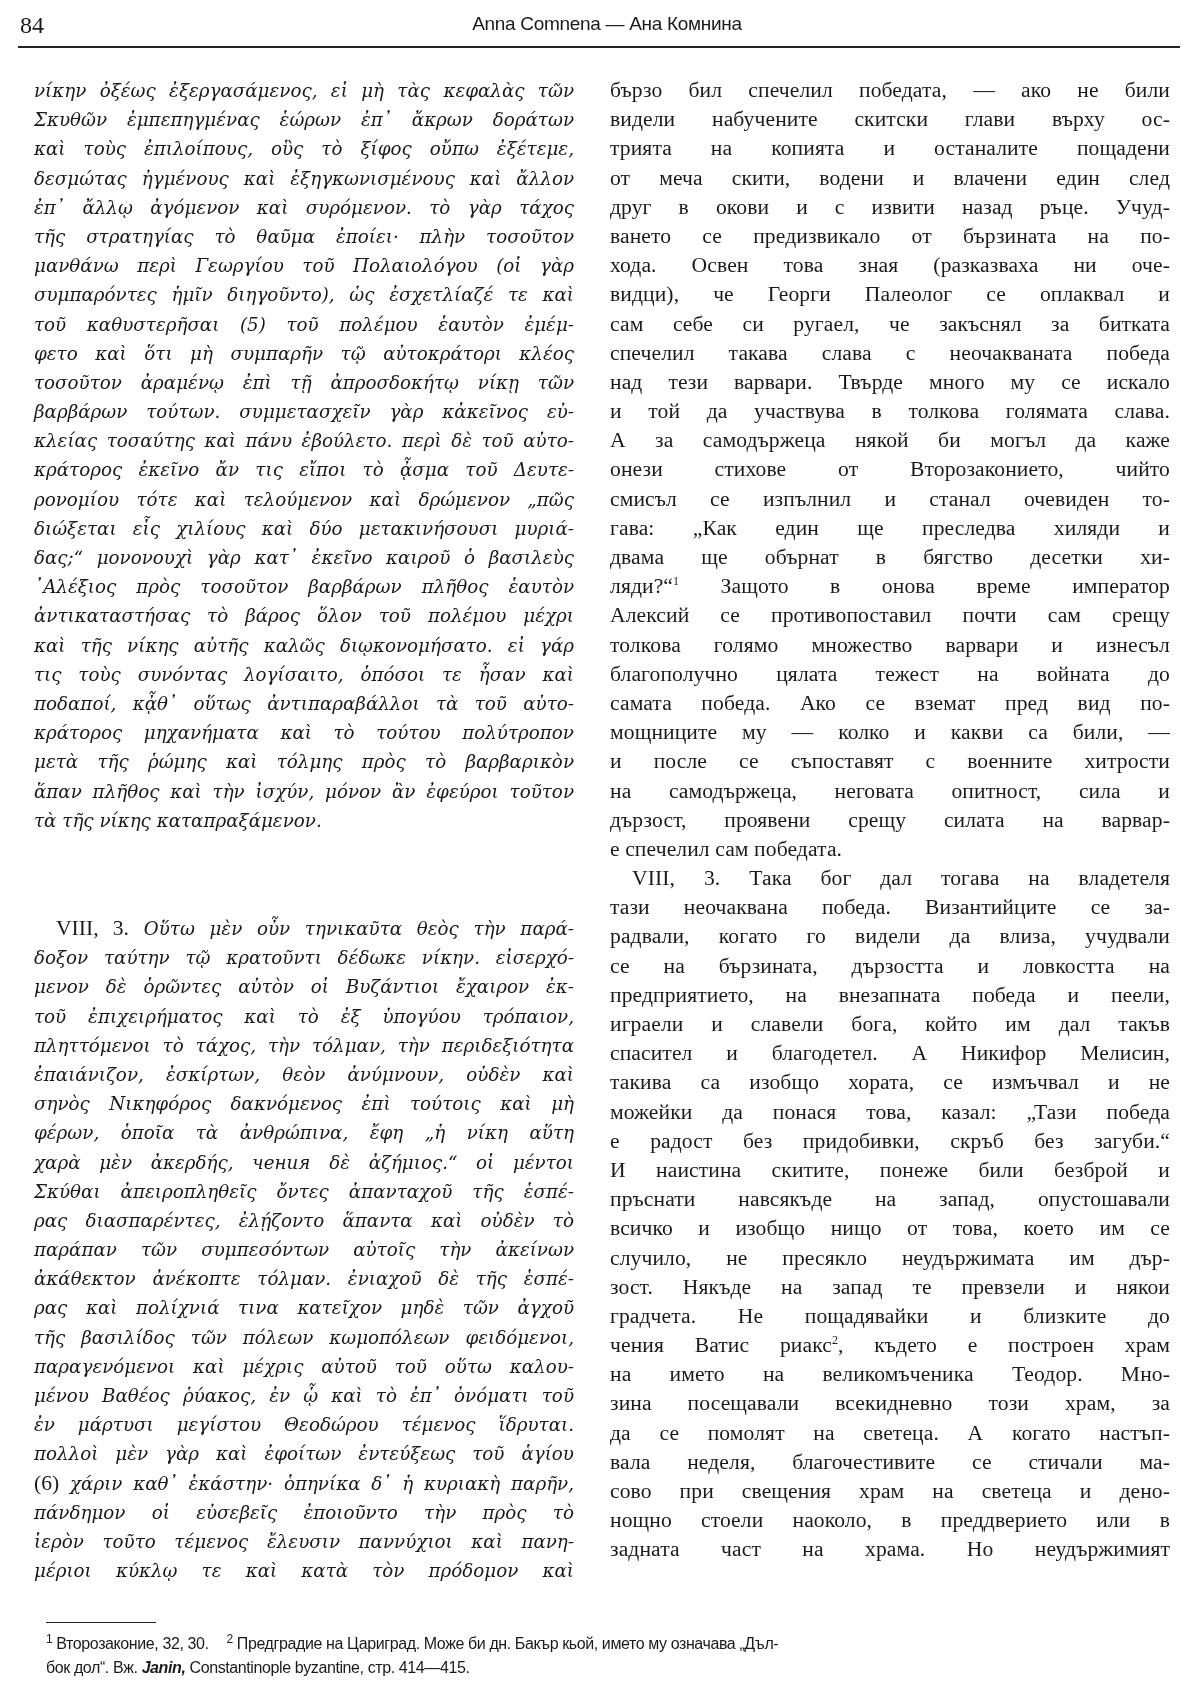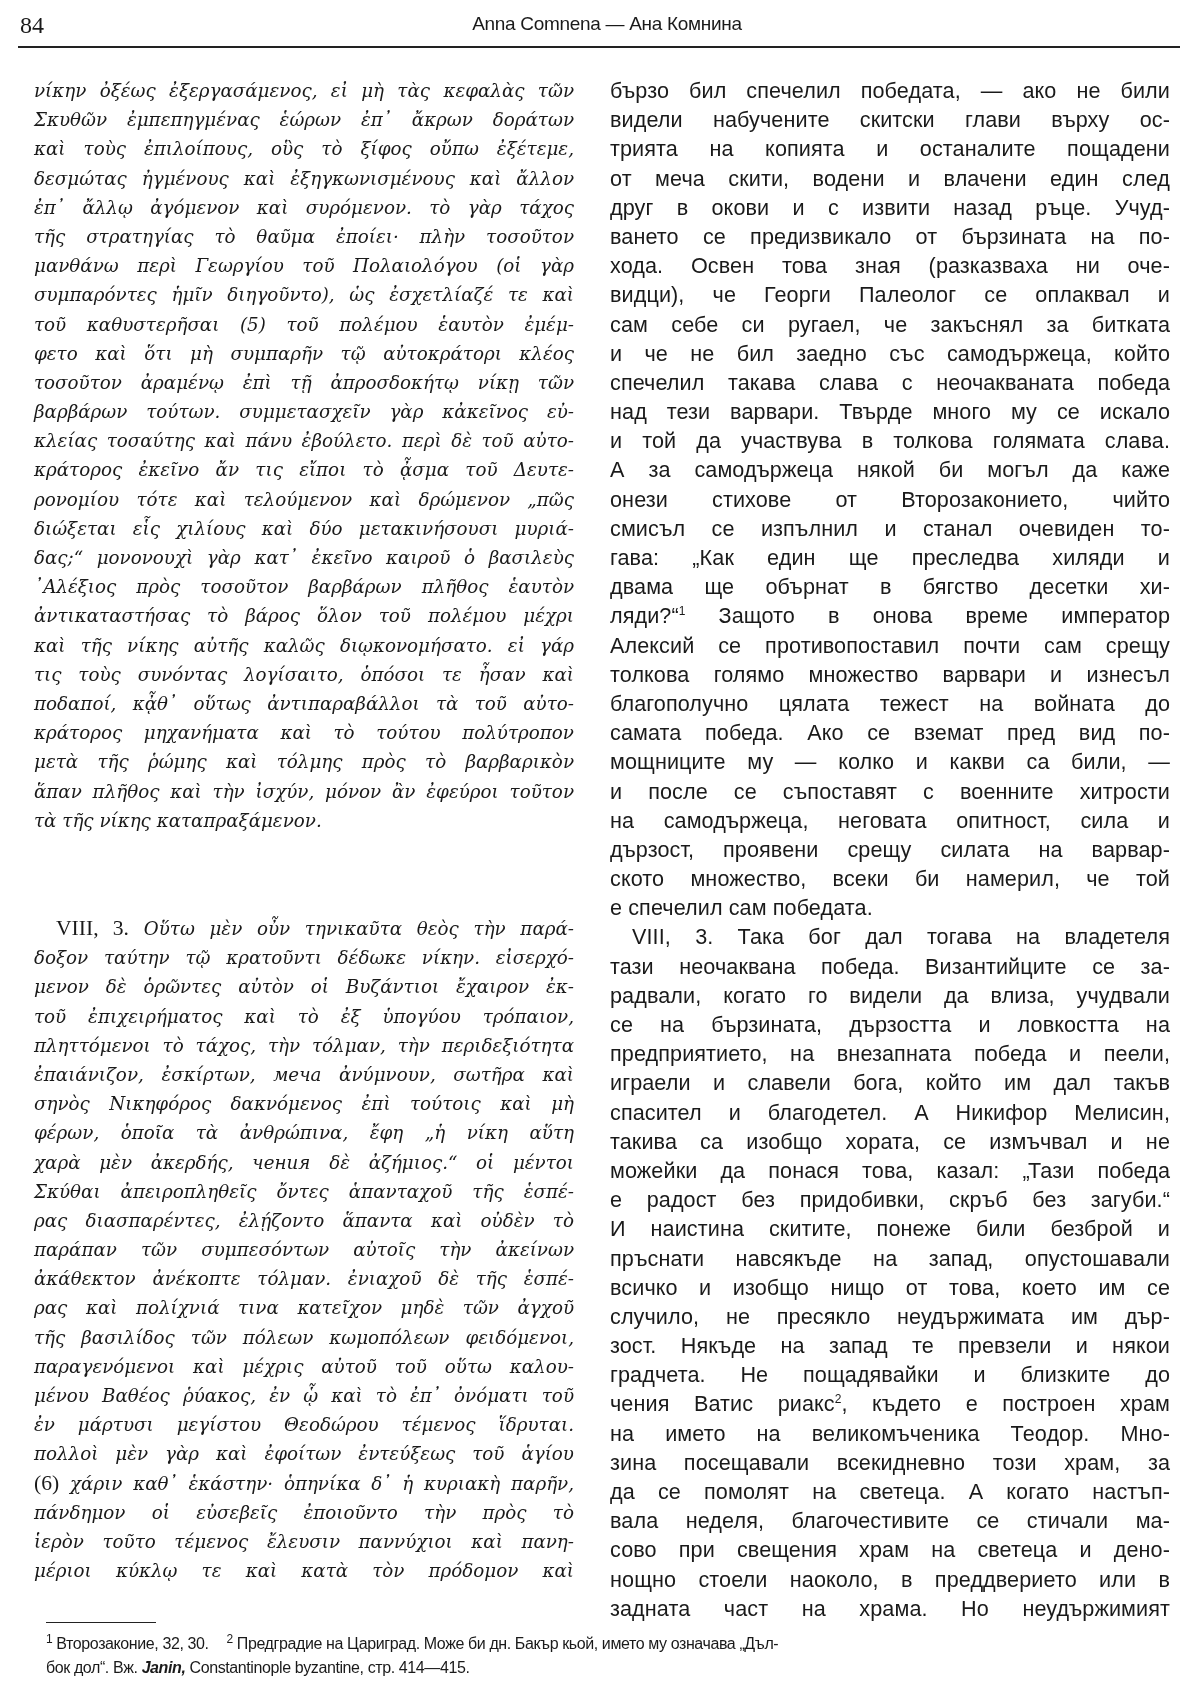--- a/index.html
+++ b/index.html
@@ -7,21 +7,21 @@
   .page { position: absolute; left: 0; top: 0; width: 1200px; height: 1701px; }
   .header { position: absolute; left: 18px; top: 10px; width: 1162px; height: 36px; }
   .page-number { position: absolute; left: 2px; top: 2px; font-family: "Liberation Serif", serif; font-size: 24px; }
   .running-title { position: absolute; left: 16px; right: 0; top: 3px; text-align: center; font-family: "Liberation Sans Narrow", "Liberation Sans", sans-serif; font-size: 19px; letter-spacing: -0.3px; }
   .header-rule { position: absolute; left: 18px; top: 46px; width: 1162px; height: 0; border-top: 2px solid #222; }
   .col { position: absolute; top: 76px; }
   .col-left { left: 34px; width: 540px; }
   .col-right { left: 610px; width: 560px; }
   .greek { font-family: "DejaVu Serif", serif; font-style: italic; font-size: 18.3px; line-height: 29.2px; text-align: justify; }
   .greek .line { display: block; white-space: nowrap; text-align-last: justify; text-align: justify; height: 29.2px; }
-  .bg { font-family: Liberation Sans, sans-serif; font-size: 21.6px; line-height: 29.2px; }
+  .bg { font-family: Liberation Serif, serif; font-size: 21.6px; line-height: 29.2px; }
   .bg .line { display: block; white-space: nowrap; text-align: justify; text-align-last: justify; height: 29.2px; letter-spacing: 0.1px; }
   .line.last { text-align-last: left; }
   .upright { font-style: normal; font-family: "Liberation Serif", serif; font-size: 21.6px; }
   .indent { padding-left: 22px; }
   sup { font-size: 12px; line-height: 0; }
   .section-left { position: absolute; left: 34px; top: 914px; width: 540px; }
   .footnote-rule { position: absolute; left: 46px; top: 1622px; width: 110px; border-top: 1.5px solid #222; }
   .footnotes { position: absolute; left: 46px; top: 1632px; width: 1120px; font-family: "Liberation Sans", sans-serif; font-size: 16px; line-height: 24px; letter-spacing: -0.4px; }
   .fn-gap { display: inline-block; width: 18px; }
   .fn-line2 { display: block; padding-left: 0; }
@@ -69,21 +69,21 @@
       </div>
   </div>
 
   <div class="section-left greek">
     <span class="line indent"><span class="upright">VIII, 3.</span> <span>Οὕτω μὲν οὖν τηνικαῦτα θεὸς τὴν παρά-</span></span>
     <div id="greek-block-2">
         <span class="line">δοξον ταύτην τῷ κρατοῦντι δέδωκε νίκην. εἰσερχό-</span>
         <span class="line">μενον δὲ ὁρῶντες αὐτὸν οἱ Βυζάντιοι ἔχαιρον ἐκ-</span>
         <span class="line">τοῦ ἐπιχειρήματος καὶ τὸ ἐξ ὑπογύου τρόπαιον,</span>
         <span class="line">πληττόμενοι τὸ τάχος, τὴν τόλμαν, τὴν περιδεξιότητα</span>
-        <span class="line">ἐπαιάνιζον, ἐσκίρτων, меча ἀνύμνουν, σωτῆρα καὶ</span>
+        <span class="line">ἐπαιάνιζον, ἐσκίρτων, θεὸν ἀνύμνουν, οὐδὲν καὶ</span>
         <span class="line">σηνὸς Νικηφόρος δακνόμενος ἐπὶ τούτοις καὶ μὴ</span>
         <span class="line">φέρων, ὁποῖα τὰ ἀνθρώπινα, ἔφη „ἡ νίκη αὕτη</span>
         <span class="line">χαρὰ μὲν ἀκερδής, чения δὲ ἀζήμιος.“ οἱ μέντοι</span>
         <span class="line">Σκύθαι ἀπειροπληθεῖς ὄντες ἁπανταχοῦ τῆς ἑσπέ-</span>
         <span class="line">ρας διασπαρέντες, ἐλῄζοντο ἅπαντα καὶ οὐδὲν τὸ</span>
         <span class="line">παράπαν τῶν συμπεσόντων αὐτοῖς τὴν ἀκείνων</span>
         <span class="line">ἀκάθεκτον ἀνέκοπτε τόλμαν. ἐνιαχοῦ δὲ τῆς ἑσπέ-</span>
         <span class="line">ρας καὶ πολίχνιά τινα κατεῖχον μηδὲ τῶν ἀγχοῦ</span>
         <span class="line">τῆς βασιλίδος τῶν πόλεων κωμοπόλεων φειδόμενοι,</span>
         <span class="line">παραγενόμενοι καὶ μέχρις αὐτοῦ τοῦ οὕτω καλου-</span>
@@ -103,41 +103,39 @@
     <div id="bg-block-1">
         <span class="line">бързо бил спечелил победата, — ако не били</span>
         <span class="line">видели набучените скитски глави върху ос-</span>
         <span class="line">трията на копията и останалите пощадени</span>
         <span class="line">от меча скити, водени и влачени един след</span>
         <span class="line">друг в окови и с извити назад ръце. Учуд-</span>
         <span class="line">ването се предизвикало от бързината на по-</span>
         <span class="line">хода. Освен това зная (разказваха ни оче-</span>
         <span class="line">видци), че Георги Палеолог се оплаквал и</span>
         <span class="line">сам себе си ругаел, че закъснял за битката</span>
-        <span class="line">и че не бил заедно със самодържеца, който</span>
         <span class="line">спечелил такава слава с неочакваната победа</span>
         <span class="line">над тези варвари. Твърде много му се искало</span>
         <span class="line">и той да участвува в толкова голямата слава.</span>
         <span class="line">А за самодържеца някой би могъл да каже</span>
         <span class="line">онези стихове от Второзаконието, чийто</span>
         <span class="line">смисъл се изпълнил и станал очевиден то-</span>
         <span class="line">гава: „Как един ще преследва хиляди и</span>
         <span class="line">двама ще обърнат в бягство десетки хи-</span>
       </div>
     <span class="line"><span>ляди?“</span><sup>1</sup><span> Защото в онова време император</span></span>
     <div id="bg-block-1-rest">
         <span class="line">Алексий се противопоставил почти сам срещу</span>
         <span class="line">толкова голямо множество варвари и изнесъл</span>
         <span class="line">благополучно цялата тежест на войната до</span>
         <span class="line">самата победа. Ако се вземат пред вид по-</span>
         <span class="line">мощниците му — колко и какви са били, —</span>
         <span class="line">и после се съпоставят с военните хитрости</span>
         <span class="line">на самодържеца, неговата опитност, сила и</span>
         <span class="line">дързост, проявени срещу силата на варвар-</span>
-        <span class="line">ското множество, всеки би намерил, че той</span>
         <span class="line last">е спечелил сам победата.</span>
       </div>
     <span class="line indent">VIII, 3. Така бог дал тогава на владетеля</span>
     <div id="bg-block-2">
         <span class="line">тази неочаквана победа. Византийците се за-</span>
         <span class="line">радвали, когато го видели да влиза, учудвали</span>
         <span class="line">се на бързината, дързостта и ловкостта на</span>
         <span class="line">предприятието, на внезапната победа и пеели,</span>
         <span class="line">играели и славели бога, който им дал такъв</span>
         <span class="line">спасител и благодетел. А Никифор Мелисин,</span>

